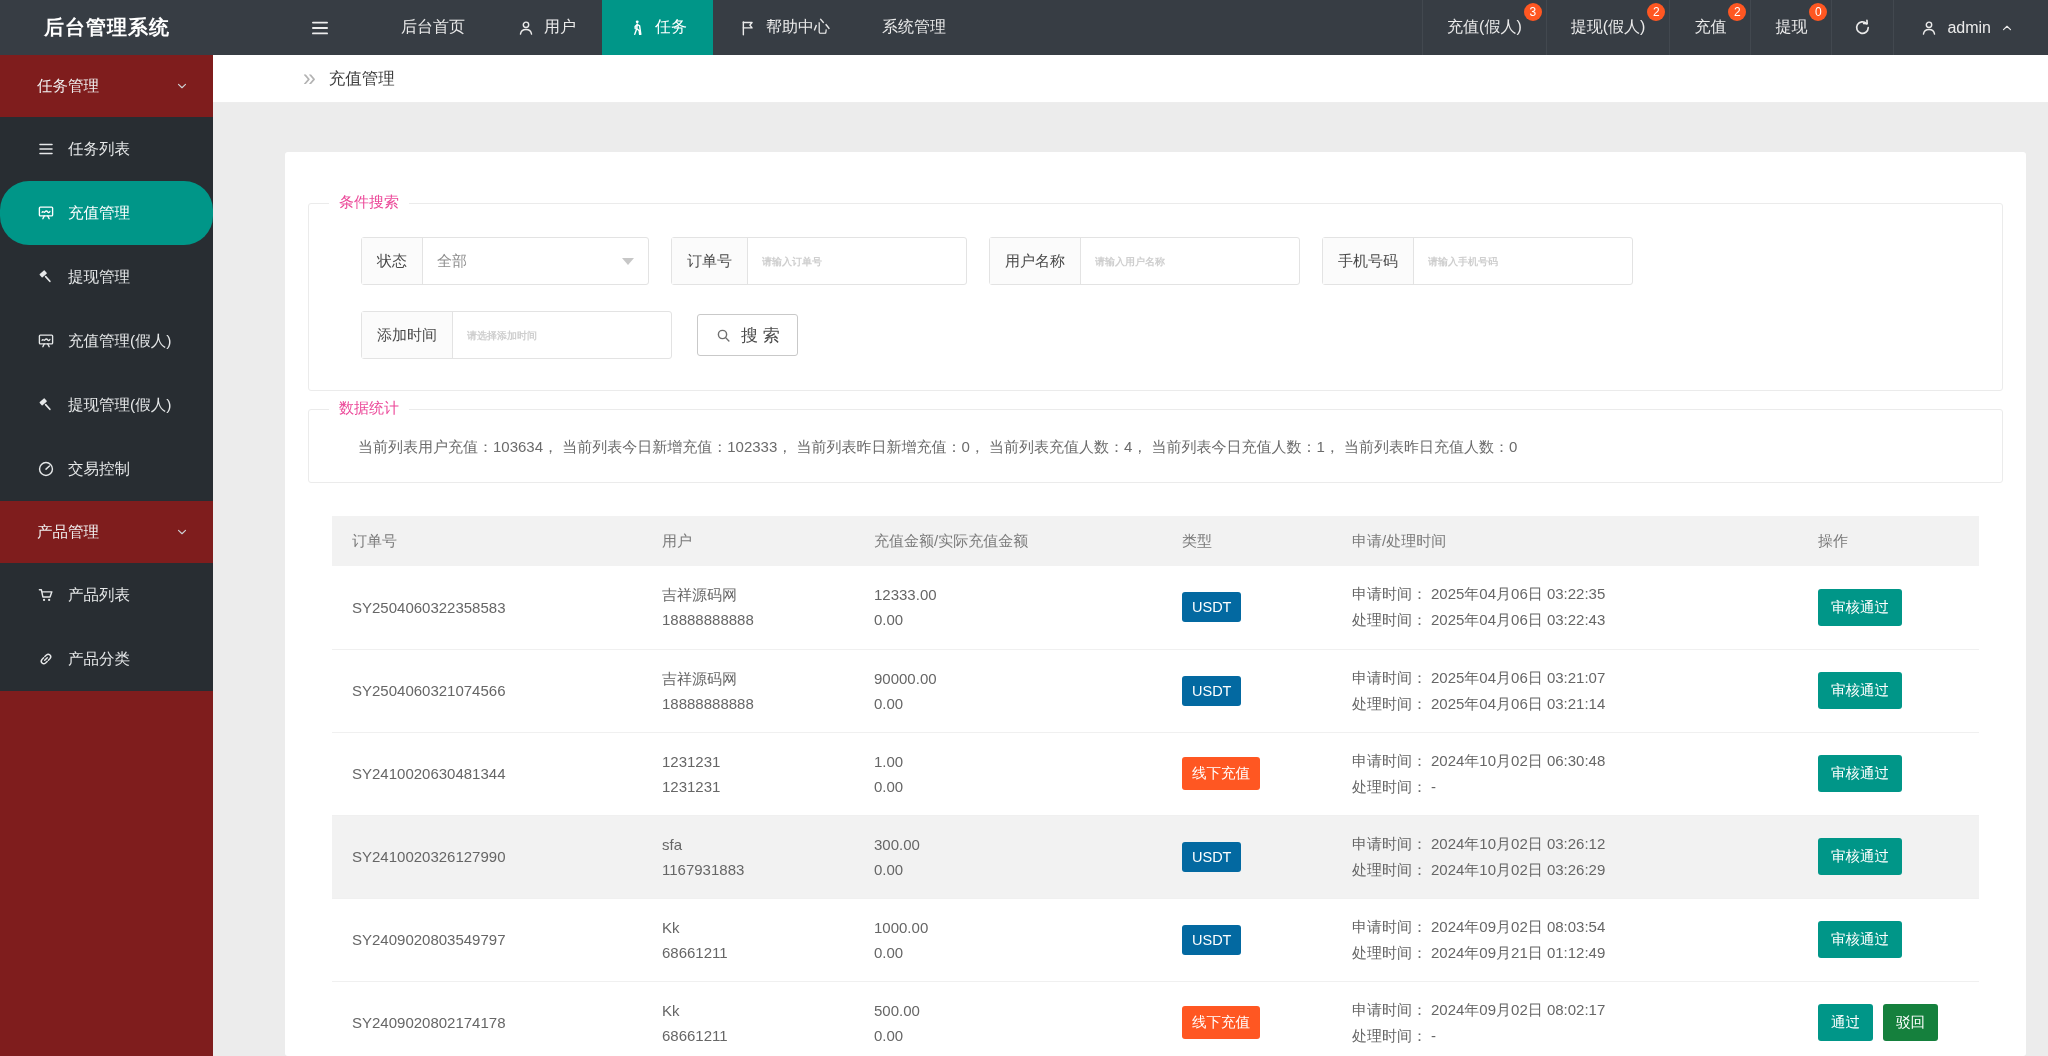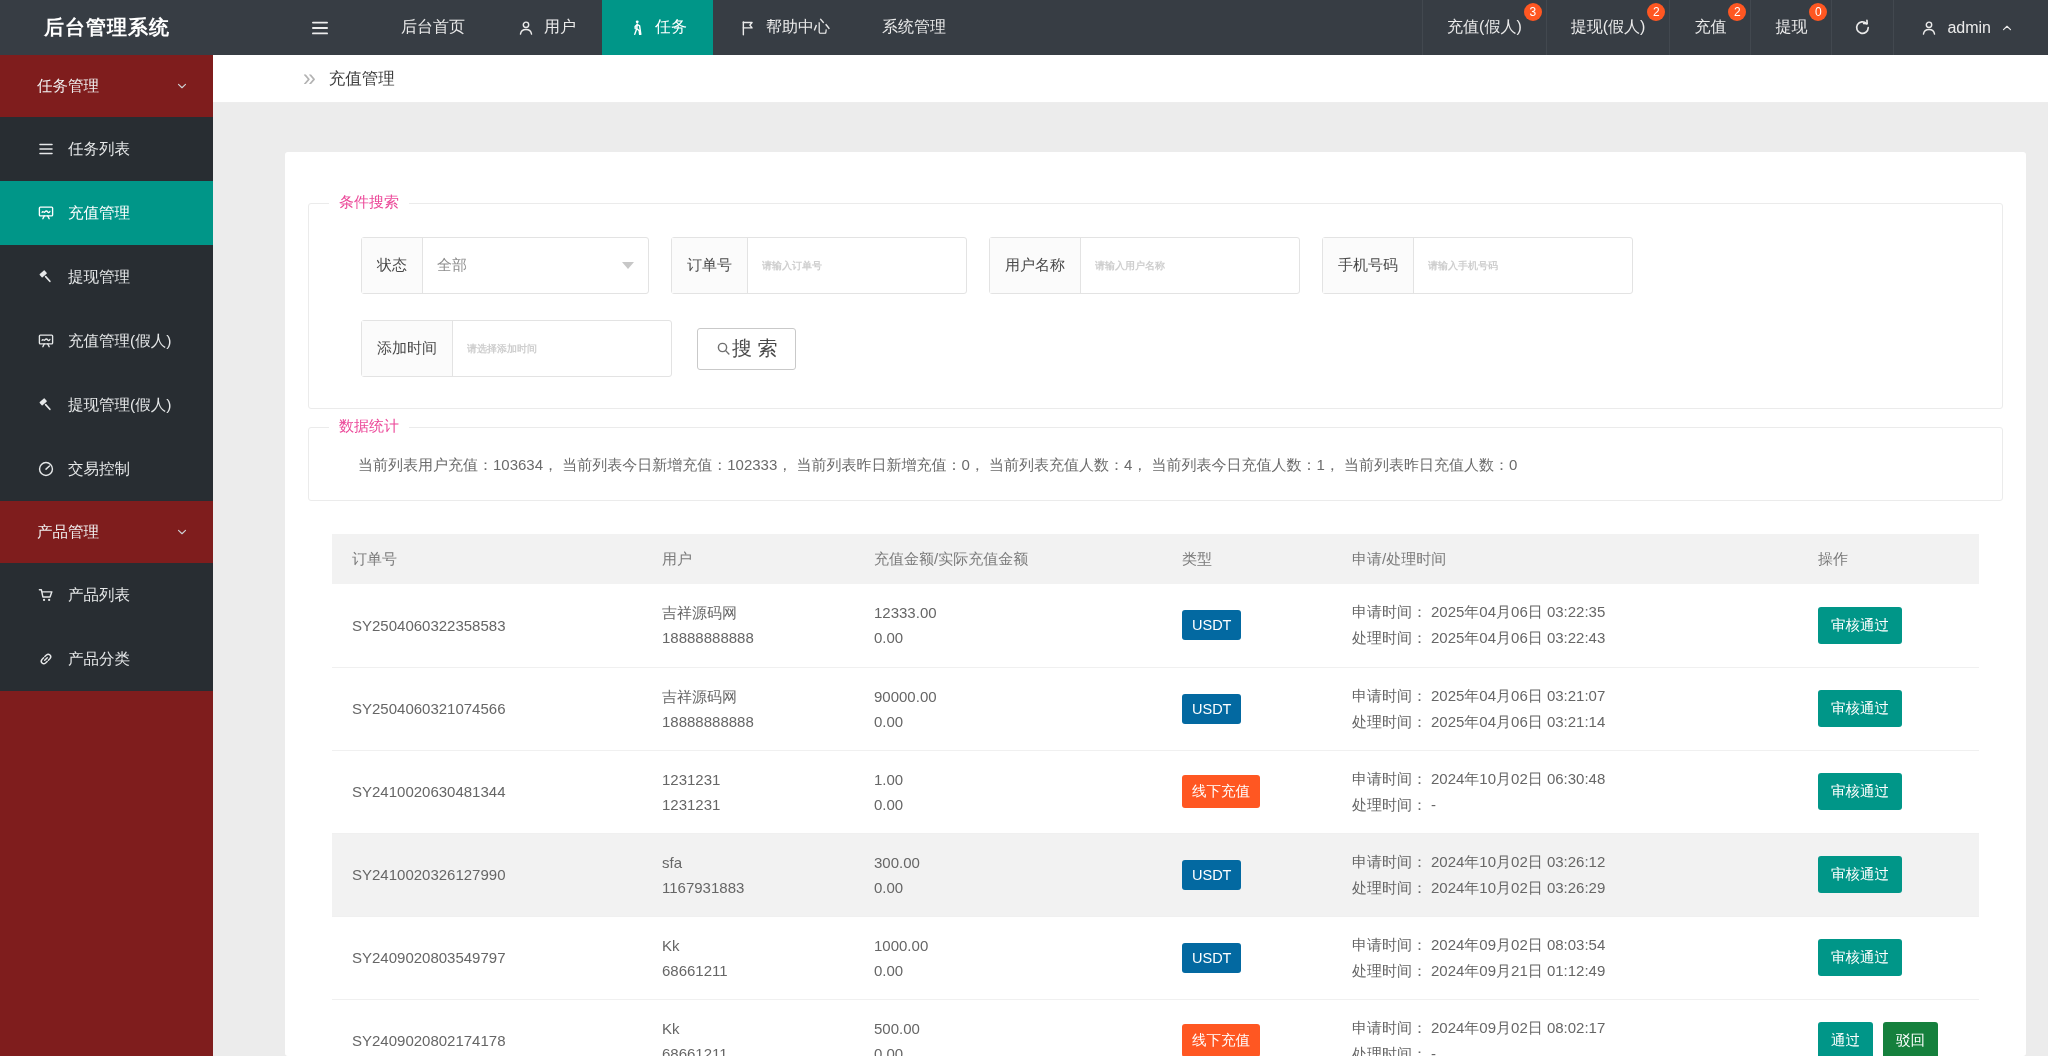--- a/index.html
+++ b/index.html
@@ -23,44 +23,44 @@
   .icon svg { width:18px; height:18px; display:block; }
   .hamburger .icon svg { width:20px; height:20px; }
   .refresh .icon svg { width:19px; height:19px; }
   .chev svg { width:14px !important; height:14px !important; }
 
   
   .sidebar { position:absolute; top:55px; left:0; bottom:0; width:213px; background:#7f1d1d; z-index:2; }
   .side-group { height:62px; display:flex; align-items:center; padding:0 24px 0 37px; color:#f0f0f0; font-size:15.5px; cursor:pointer; }
   .side-group .chev { margin-left:auto; color:#ced2d5; }
   .submenu { background:#282d32; }
-  .side-item { height:64px; display:flex; align-items:center; gap:13px; padding-left:37px; color:#e6e8e9; font-size:15.5px; cursor:pointer; }
+  .side-item { height:64px; display:flex; align-items:center; gap:13px; padding-left:37px; color:#e6e8e9; font-size:15.5px; cursor:pointer;border-radius:29px; }
   .side-item.active { background:#009688; color:#fff; }
 
   
   .main { position:absolute; top:55px; left:213px; right:0; bottom:0; overflow:hidden; }
   .breadcrumb { height:48px; background:#fff; display:flex; align-items:center; gap:13px; padding-left:90px; border-bottom:1px solid #ededed; }
   .bc-icon { color:#b3b3b3; font-size:23px; line-height:1; }
   .bc-text { font-size:16.5px; color:#3c3c3c; }
   .content { padding:49px 22px 0 72px; height:calc(100% - 48px); }
   .card { background:#fff; border-radius:3px; height:100%; padding:51px 23px 0; }
 
   
   .fieldset { position:relative; border:1px solid #ebebeb; border-radius:3px; }
   .legend { position:absolute; top:-11px; left:20px; background:#fff; padding:0 10px; font-size:15px; color:#ec4899; }
   .fs-search { padding:33px 30px 31px 52px; margin-bottom:18px; }
   .form-row { display:flex; align-items:center; }
   .form-row + .form-row { margin-top:26px; }
-  .fgroup { display:flex; align-items:stretch; height:57px; border:1px solid #e3e3e3; border-radius:3px; margin-right:22px; background:#fff; }
+  .fgroup { display:flex; align-items:stretch; height:48px; border:1px solid #e3e3e3; border-radius:3px; margin-right:22px; background:#fff; }
   .fg-label { display:flex; align-items:center; padding:0 15px; background:#fbfbfb; border-right:1px solid #e3e3e3; font-size:15px; color:#4a4a4a; white-space:nowrap; }
   .fg-select { position:relative; display:flex; align-items:center; width:225px; padding:0 14px; font-size:15px; color:#8e8e8e; cursor:pointer; }
   .sel-arrow { position:absolute; right:14px; width:0; height:0; border-left:6px solid transparent; border-right:6px solid transparent; border-top:7px solid #c7c7c7; }
   .fg-input { border:0; outline:0; width:218px; padding:0 14px; font-size:10px; color:#a16207; background:transparent;font-weight:bold; }
   .fg-input::placeholder { color:#cfcfcf; }
-  .search-btn { display:flex; align-items:center; height:42px; padding:0 17px; border:1px solid #c9c9c9; border-radius:3px; background:#fff; font-size:20px; color:#4a4a4a; cursor:pointer; margin-left:3px; }
+  .search-btn { display:flex; align-items:center; gap:9px; height:42px; padding:0 17px; border:1px solid #c9c9c9; border-radius:3px; background:#fff; font-size:17px; color:#4a4a4a; cursor:pointer; margin-left:3px; }
   .search-btn .icon { color:#6f6f6f; }
   .search-btn svg { width:17px !important; height:17px !important; }
   .fs-stats { padding:28px 20px 25px 49px; margin-bottom:33px; }
   .stats-text { font-size:15px; color:#6b6b6b; }
 
   
   .table-wrap { margin:0 24px; }
   table { width:100%; border-collapse:collapse; table-layout:fixed; }
   thead th { background:#f2f2f2; height:50px; font-weight:normal; text-align:left; padding-left:20px; font-size:15px; color:#7a7a7a; }
   thead th:nth-child(1){width:310px} thead th:nth-child(2){width:212px}

